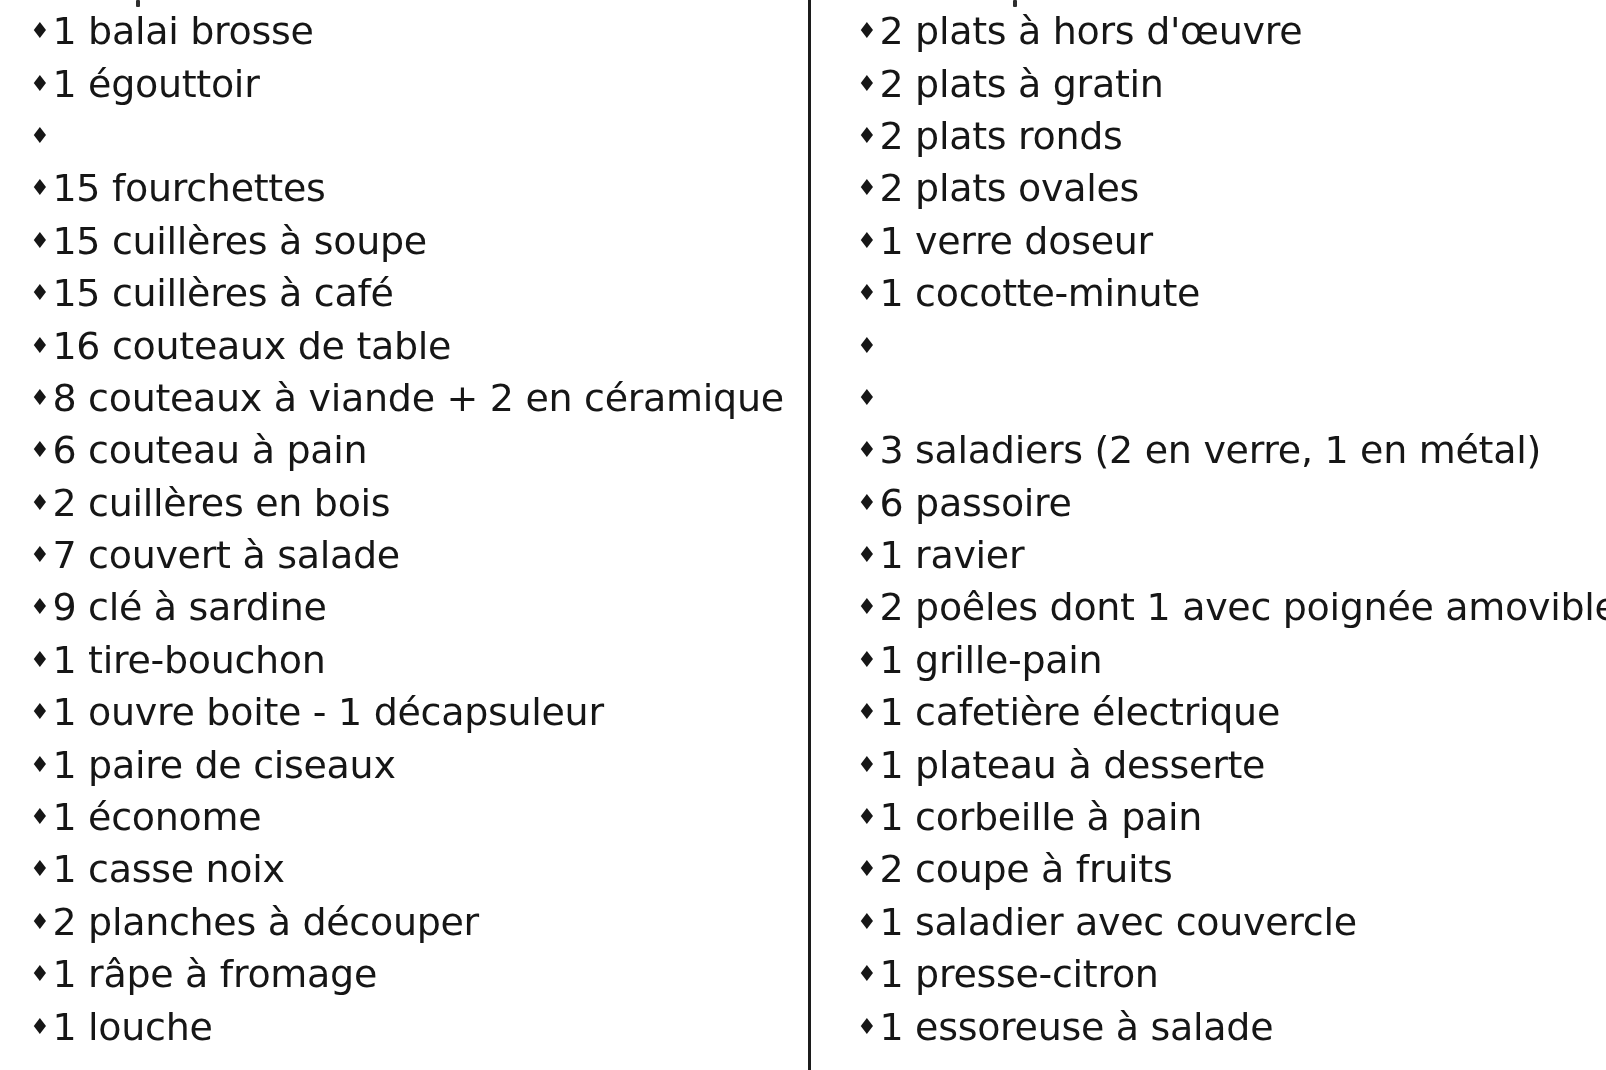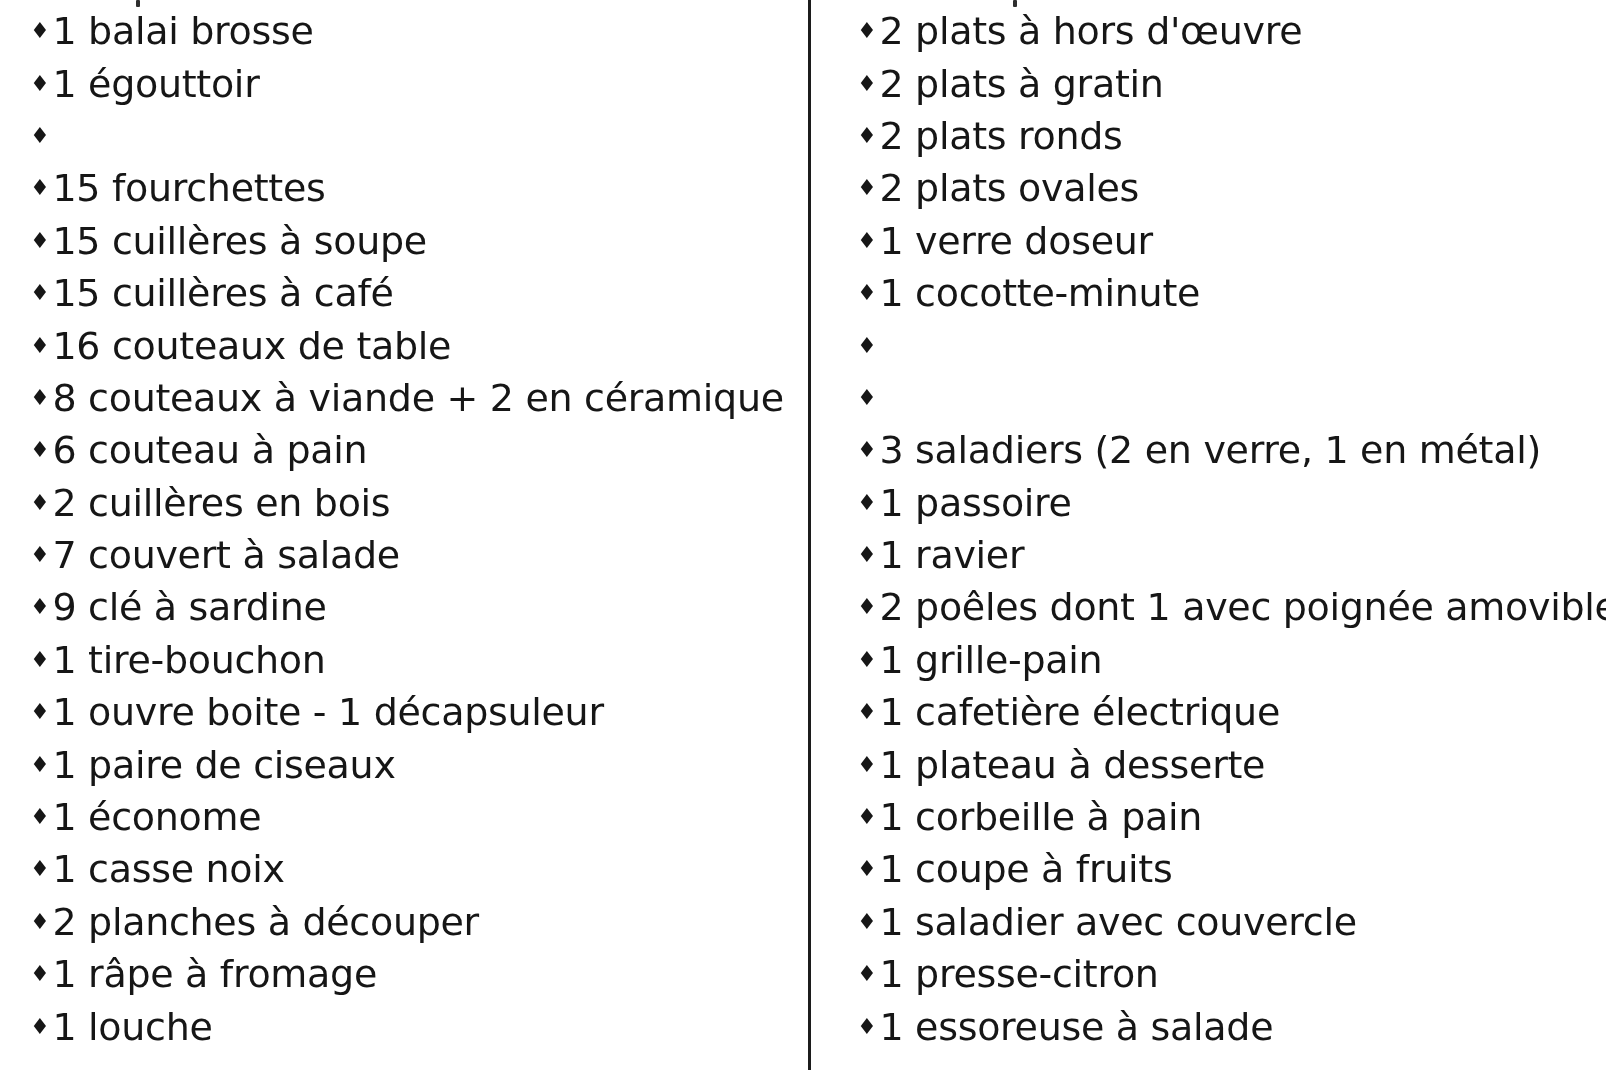--- a/index.html
+++ b/index.html
@@ -182,21 +182,21 @@
       </li>
       <li>
         <span class="bullet">♦</span>
       </li>
       <li>
         <span class="bullet">♦</span>
         <span>3 saladiers (2 en verre, 1 en métal)</span>
       </li>
       <li>
         <span class="bullet">♦</span>
-        <span>1 passoire</span>
+        <span>6 passoire</span>
       </li>
       <li>
         <span class="bullet">♦</span>
         <span>1 ravier</span>
       </li>
       <li>
         <span class="bullet">♦</span>
         <span>2 poêles dont 1 avec poignée amovible</span>
       </li>
       <li>
@@ -210,21 +210,21 @@
       <li>
         <span class="bullet">♦</span>
         <span>1 plateau à desserte</span>
       </li>
       <li>
         <span class="bullet">♦</span>
         <span>1 corbeille à pain</span>
       </li>
       <li>
         <span class="bullet">♦</span>
-        <span>1 coupe à fruits</span>
+        <span>2 coupe à fruits</span>
       </li>
       <li>
         <span class="bullet">♦</span>
         <span>1 saladier avec couvercle</span>
       </li>
       <li>
         <span class="bullet">♦</span>
         <span>1 presse-citron</span>
       </li>
       <li>

